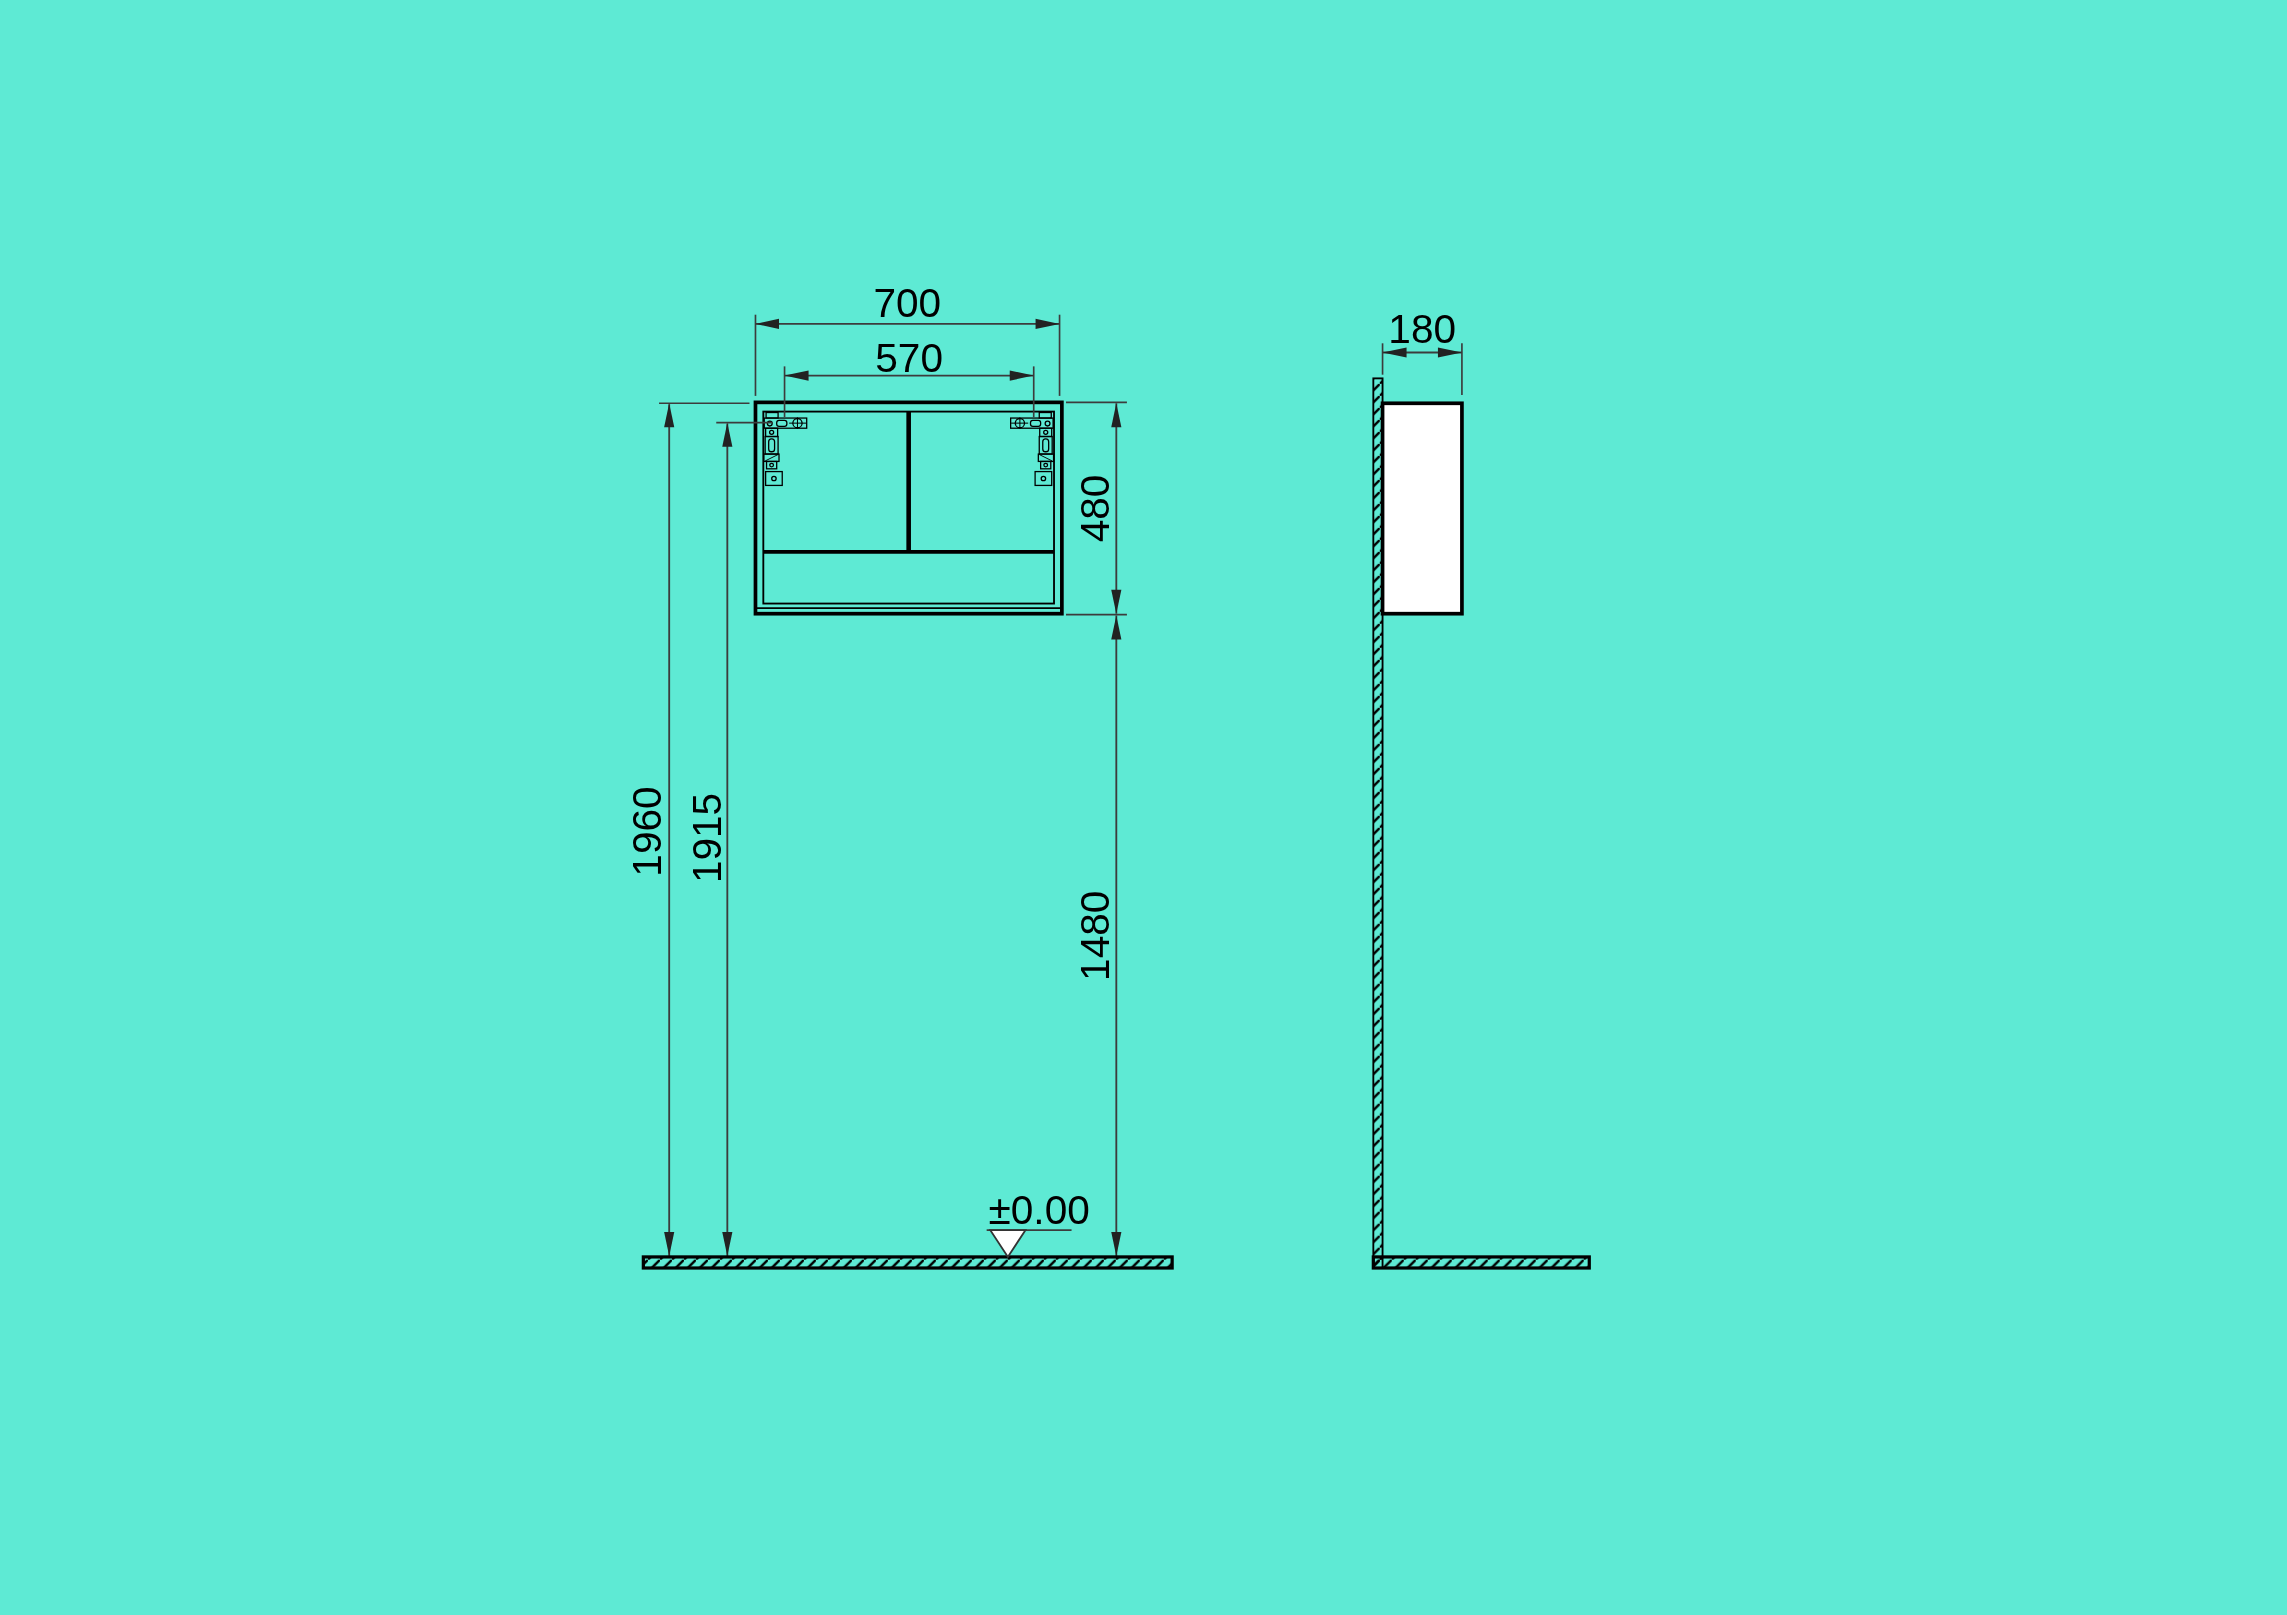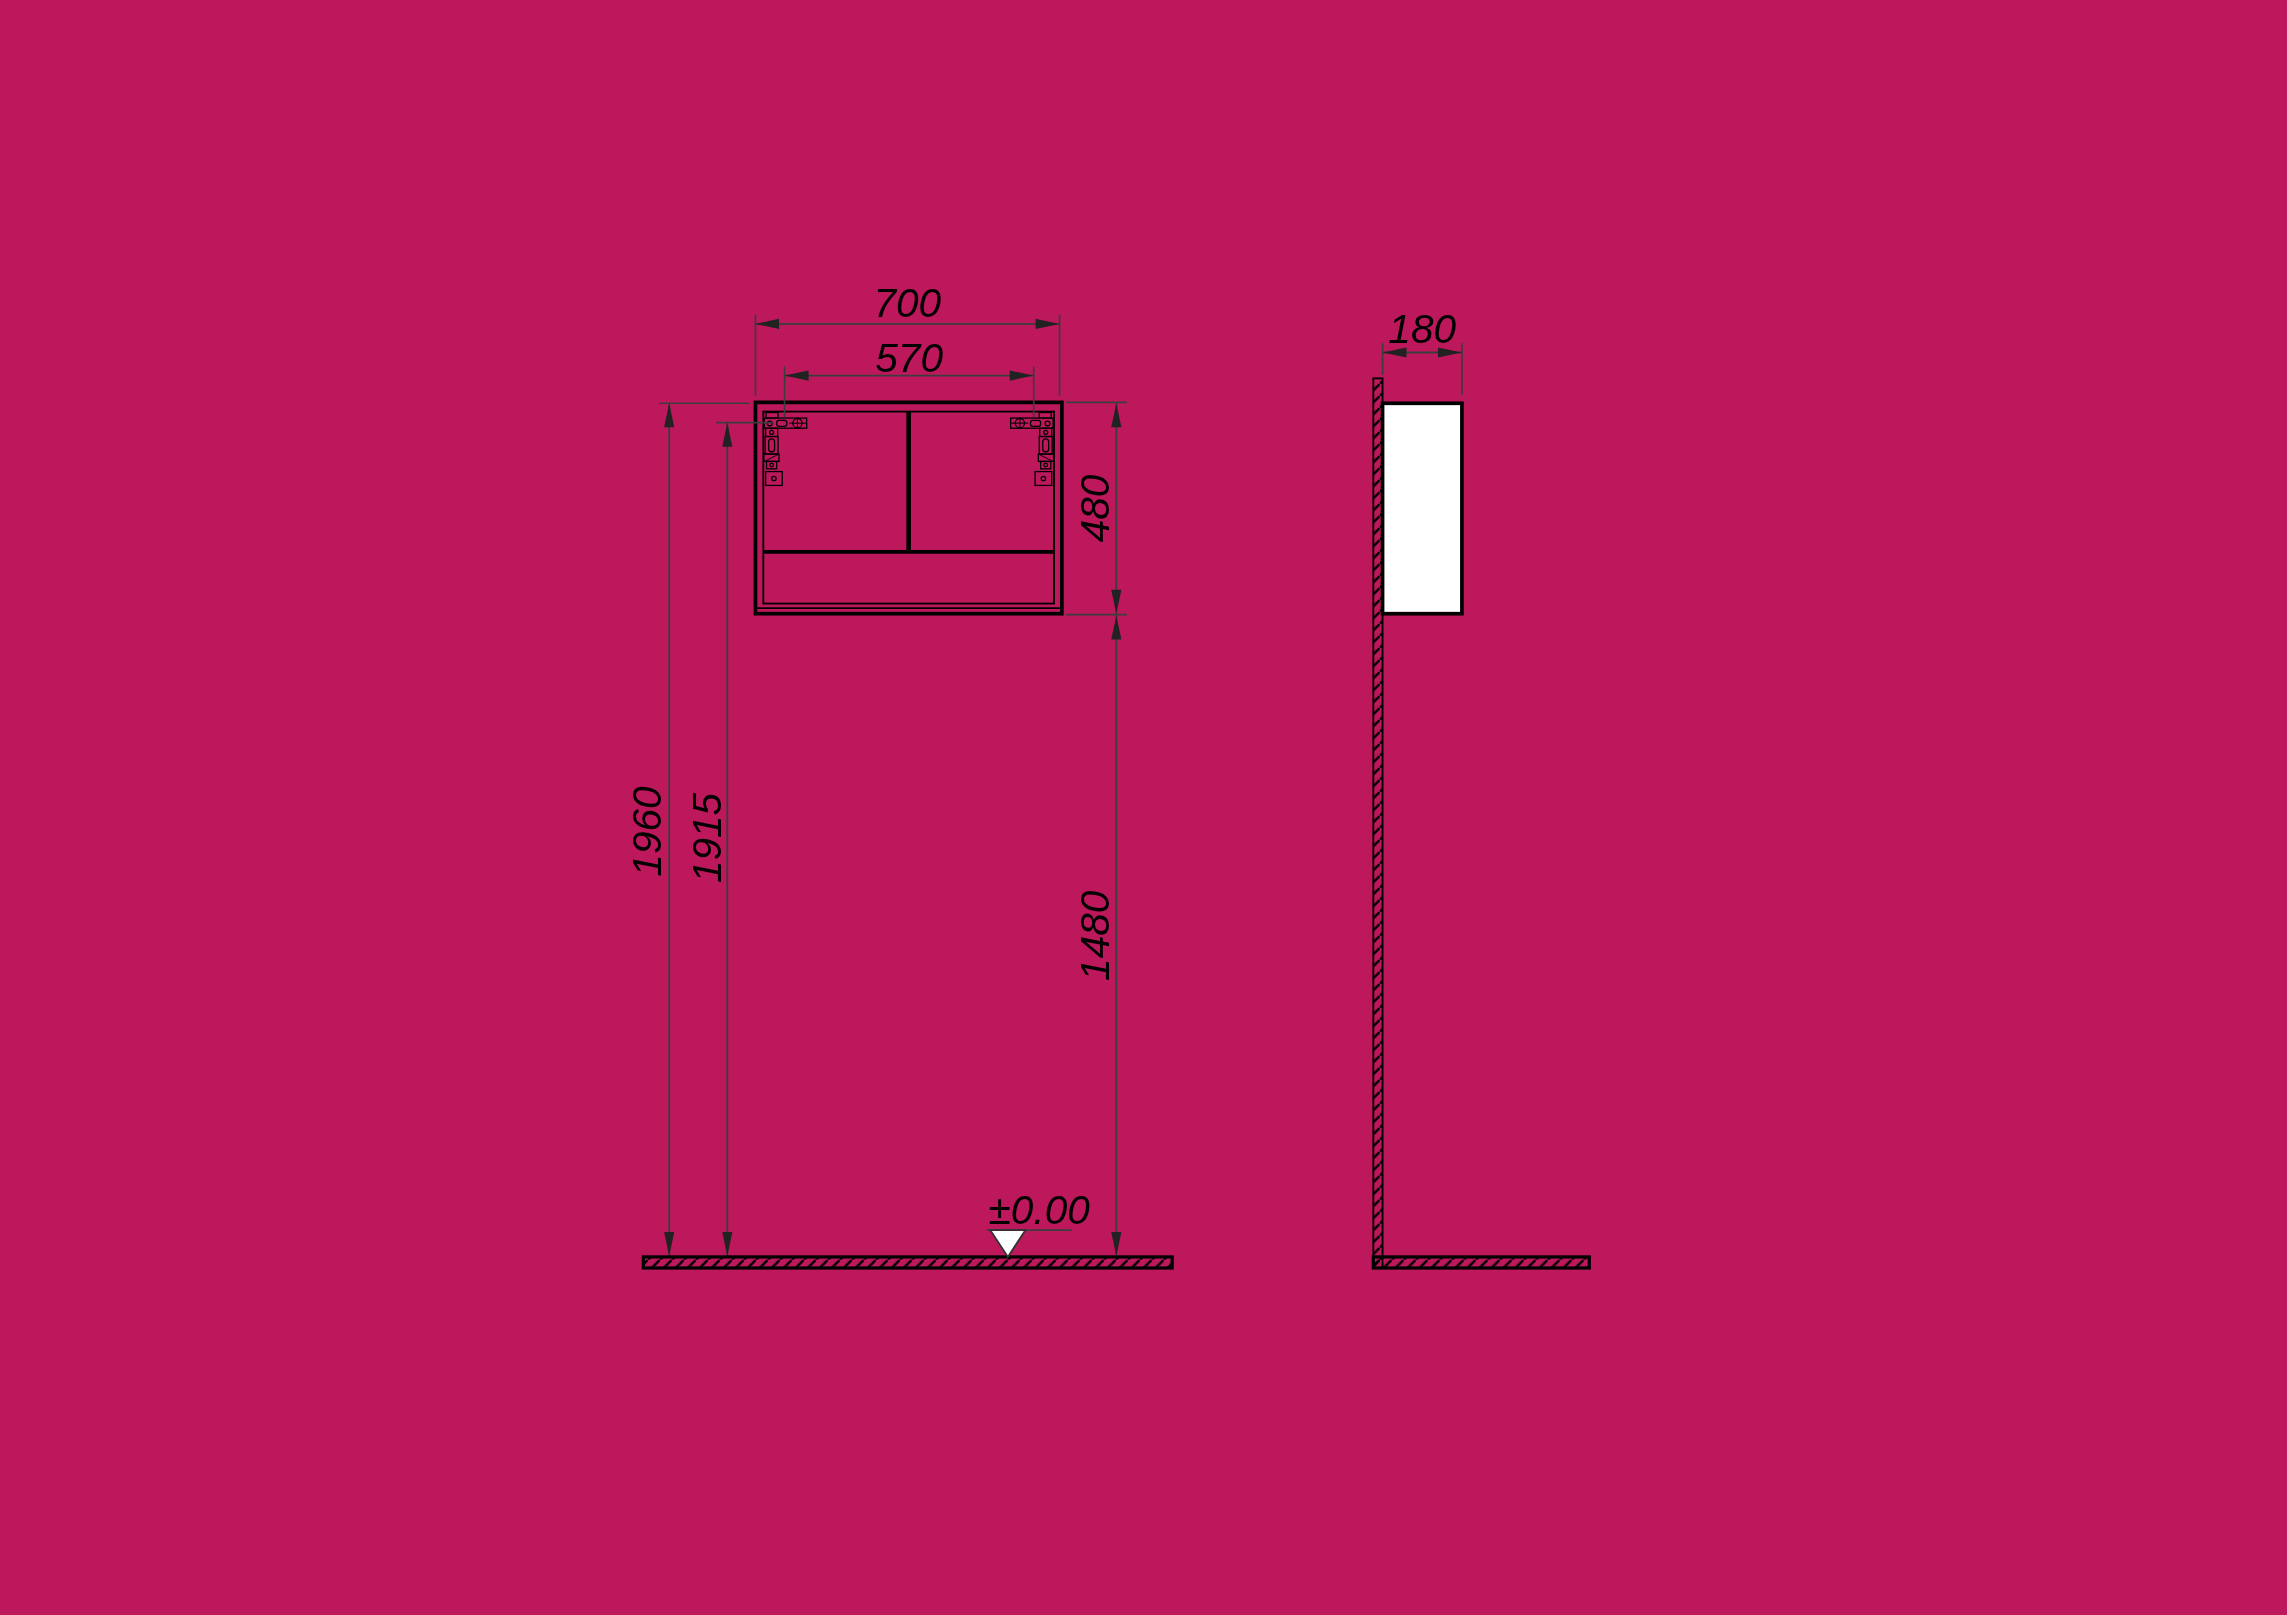--- a/index.html
+++ b/index.html
@@ -1,22 +1,21 @@
 <!DOCTYPE html>
 <html style="font-size:14.8px"><head>
 <meta charset="utf-8">
 <style>
   html,body{margin:0;padding:0;background:#ffffff;}
   .canvas{
     position:relative;
     width:2288px;height:1615px;
-    background:#be185d;
+    background:#5eead4;
     font-family:"Liberation Sans", sans-serif;
     overflow:hidden;
-    font-style:italic;
   }
   svg text{
     font-family:"Liberation Sans", sans-serif;
     font-size:44px;
     fill:#000000;
   }
 </style>
 </head>
 <body>
 

